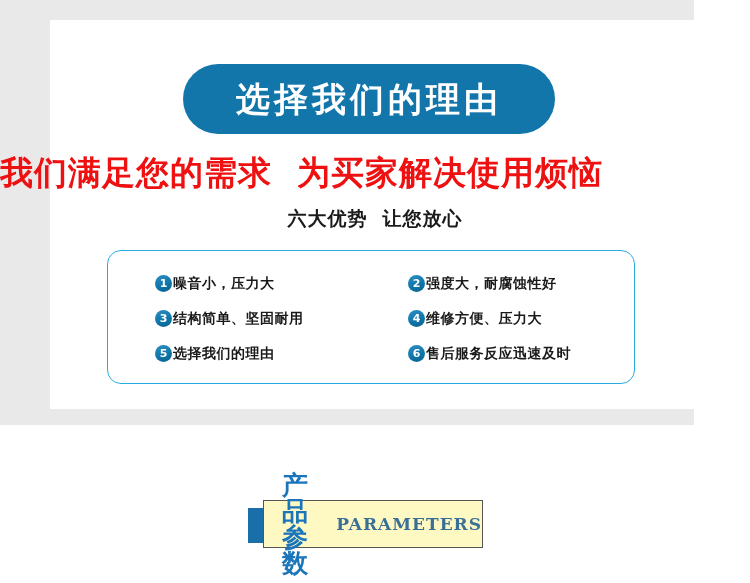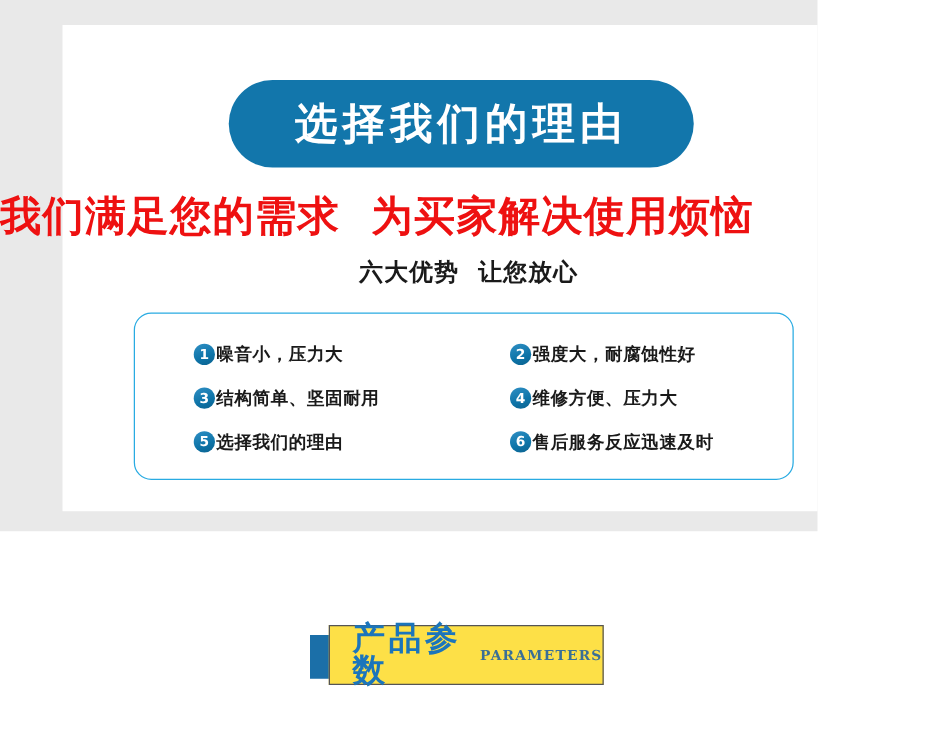--- a/index.html
+++ b/index.html
@@ -7,20 +7,21 @@
     padding: 0;
     background: #ffffff;
   }
   #page {
     position: relative;
     width: 654px;
     height: 583px;
     background: #ffffff;
     overflow: hidden;
     font-family: "DejaVu Sans", "Liberation Sans", sans-serif;
+    padding-left: 40px;
   }
 
   
   .grey-band {
     position: absolute;
     left: 0;
     top: 0;
     width: 750px;
     height: 425px;
     background: #e9e9e9;
@@ -145,37 +146,37 @@
     height: 35px;
     background: #1b6fa8;
   }
   .param-frame {
     position: absolute;
     left: 263px;
     top: 500px;
     width: 220px;
     height: 48px;
     border: 1px solid #555555;
-    background: #fde047;
+    background: #fef9c3;
     box-sizing: border-box;
     display: flex;
     align-items: center;
     padding-left: 18px;
   }
   .param-cn {
     color: #1b75bb;
     font-size: 26px;
     font-weight: bold;
     letter-spacing: 3px;
     line-height: 1;
   }
   .param-en {
     color: #3a6f96;
     font-family: "DejaVu Serif", "Liberation Serif", serif;
-    font-size: 11px;
+    font-size: 17px;
     font-weight: bold;
     letter-spacing: 1px;
     line-height: 1;
   }
 </style>
 </head>
 <body>
 
 <div id="page">
 

